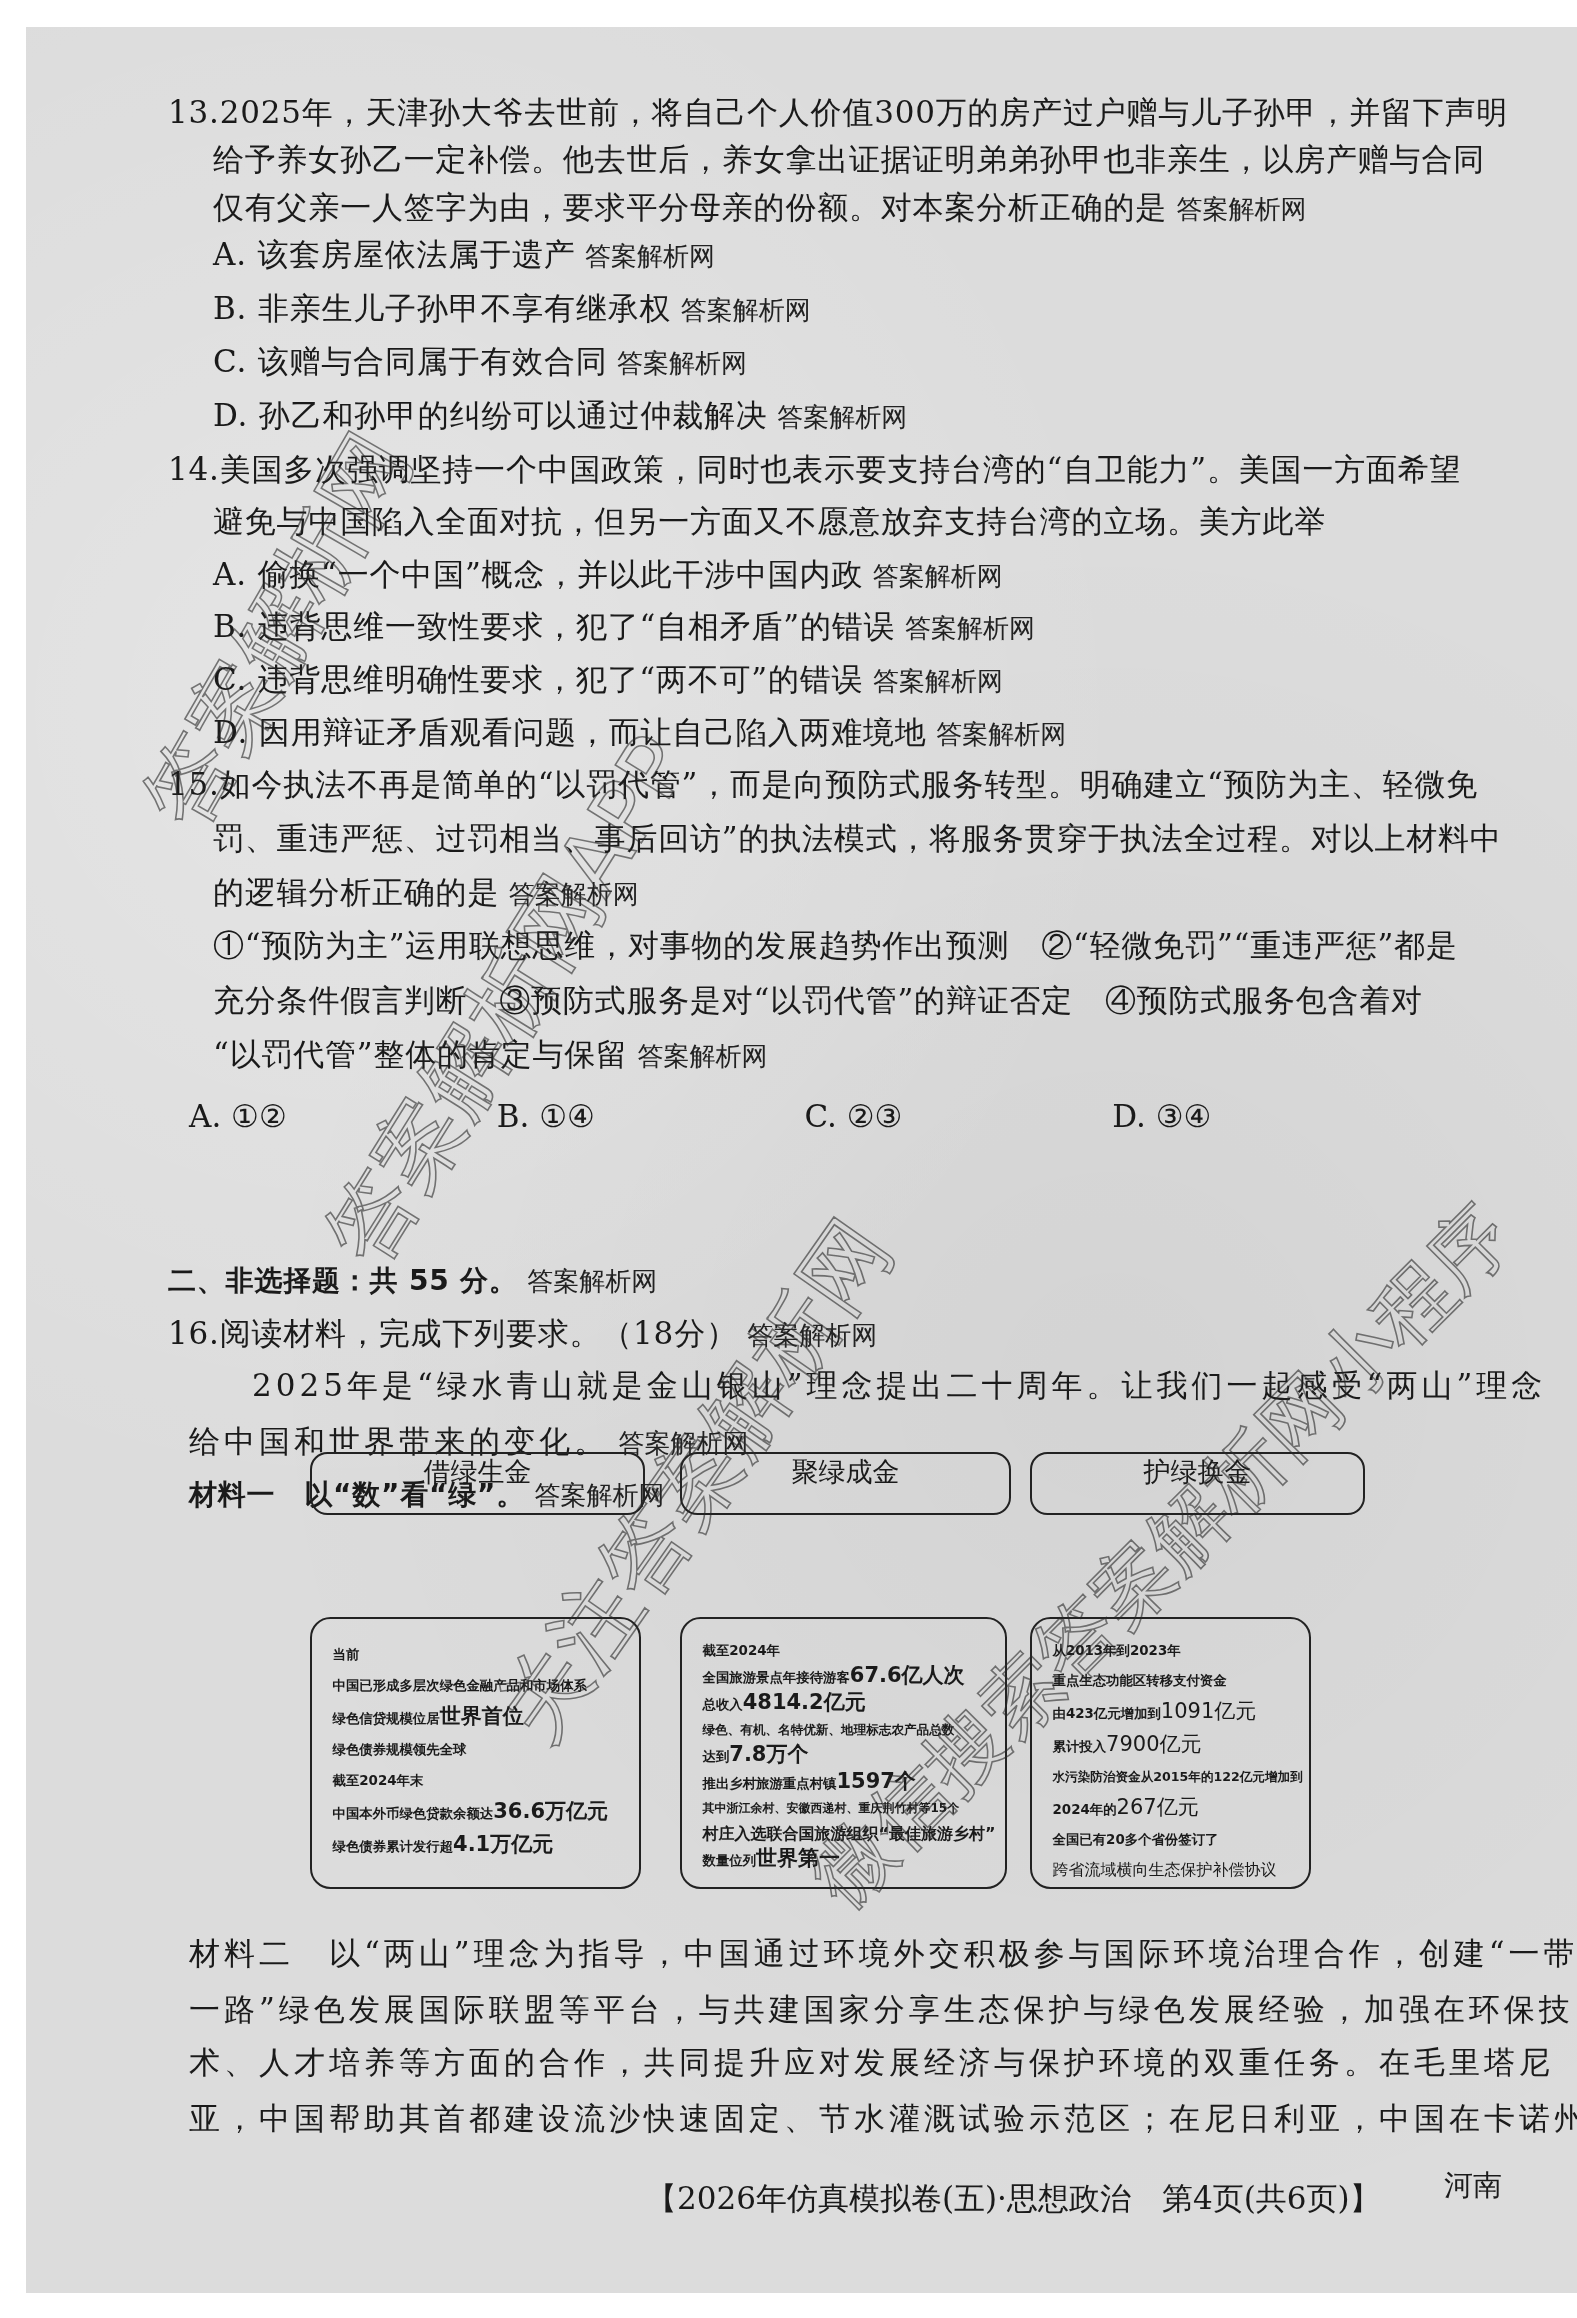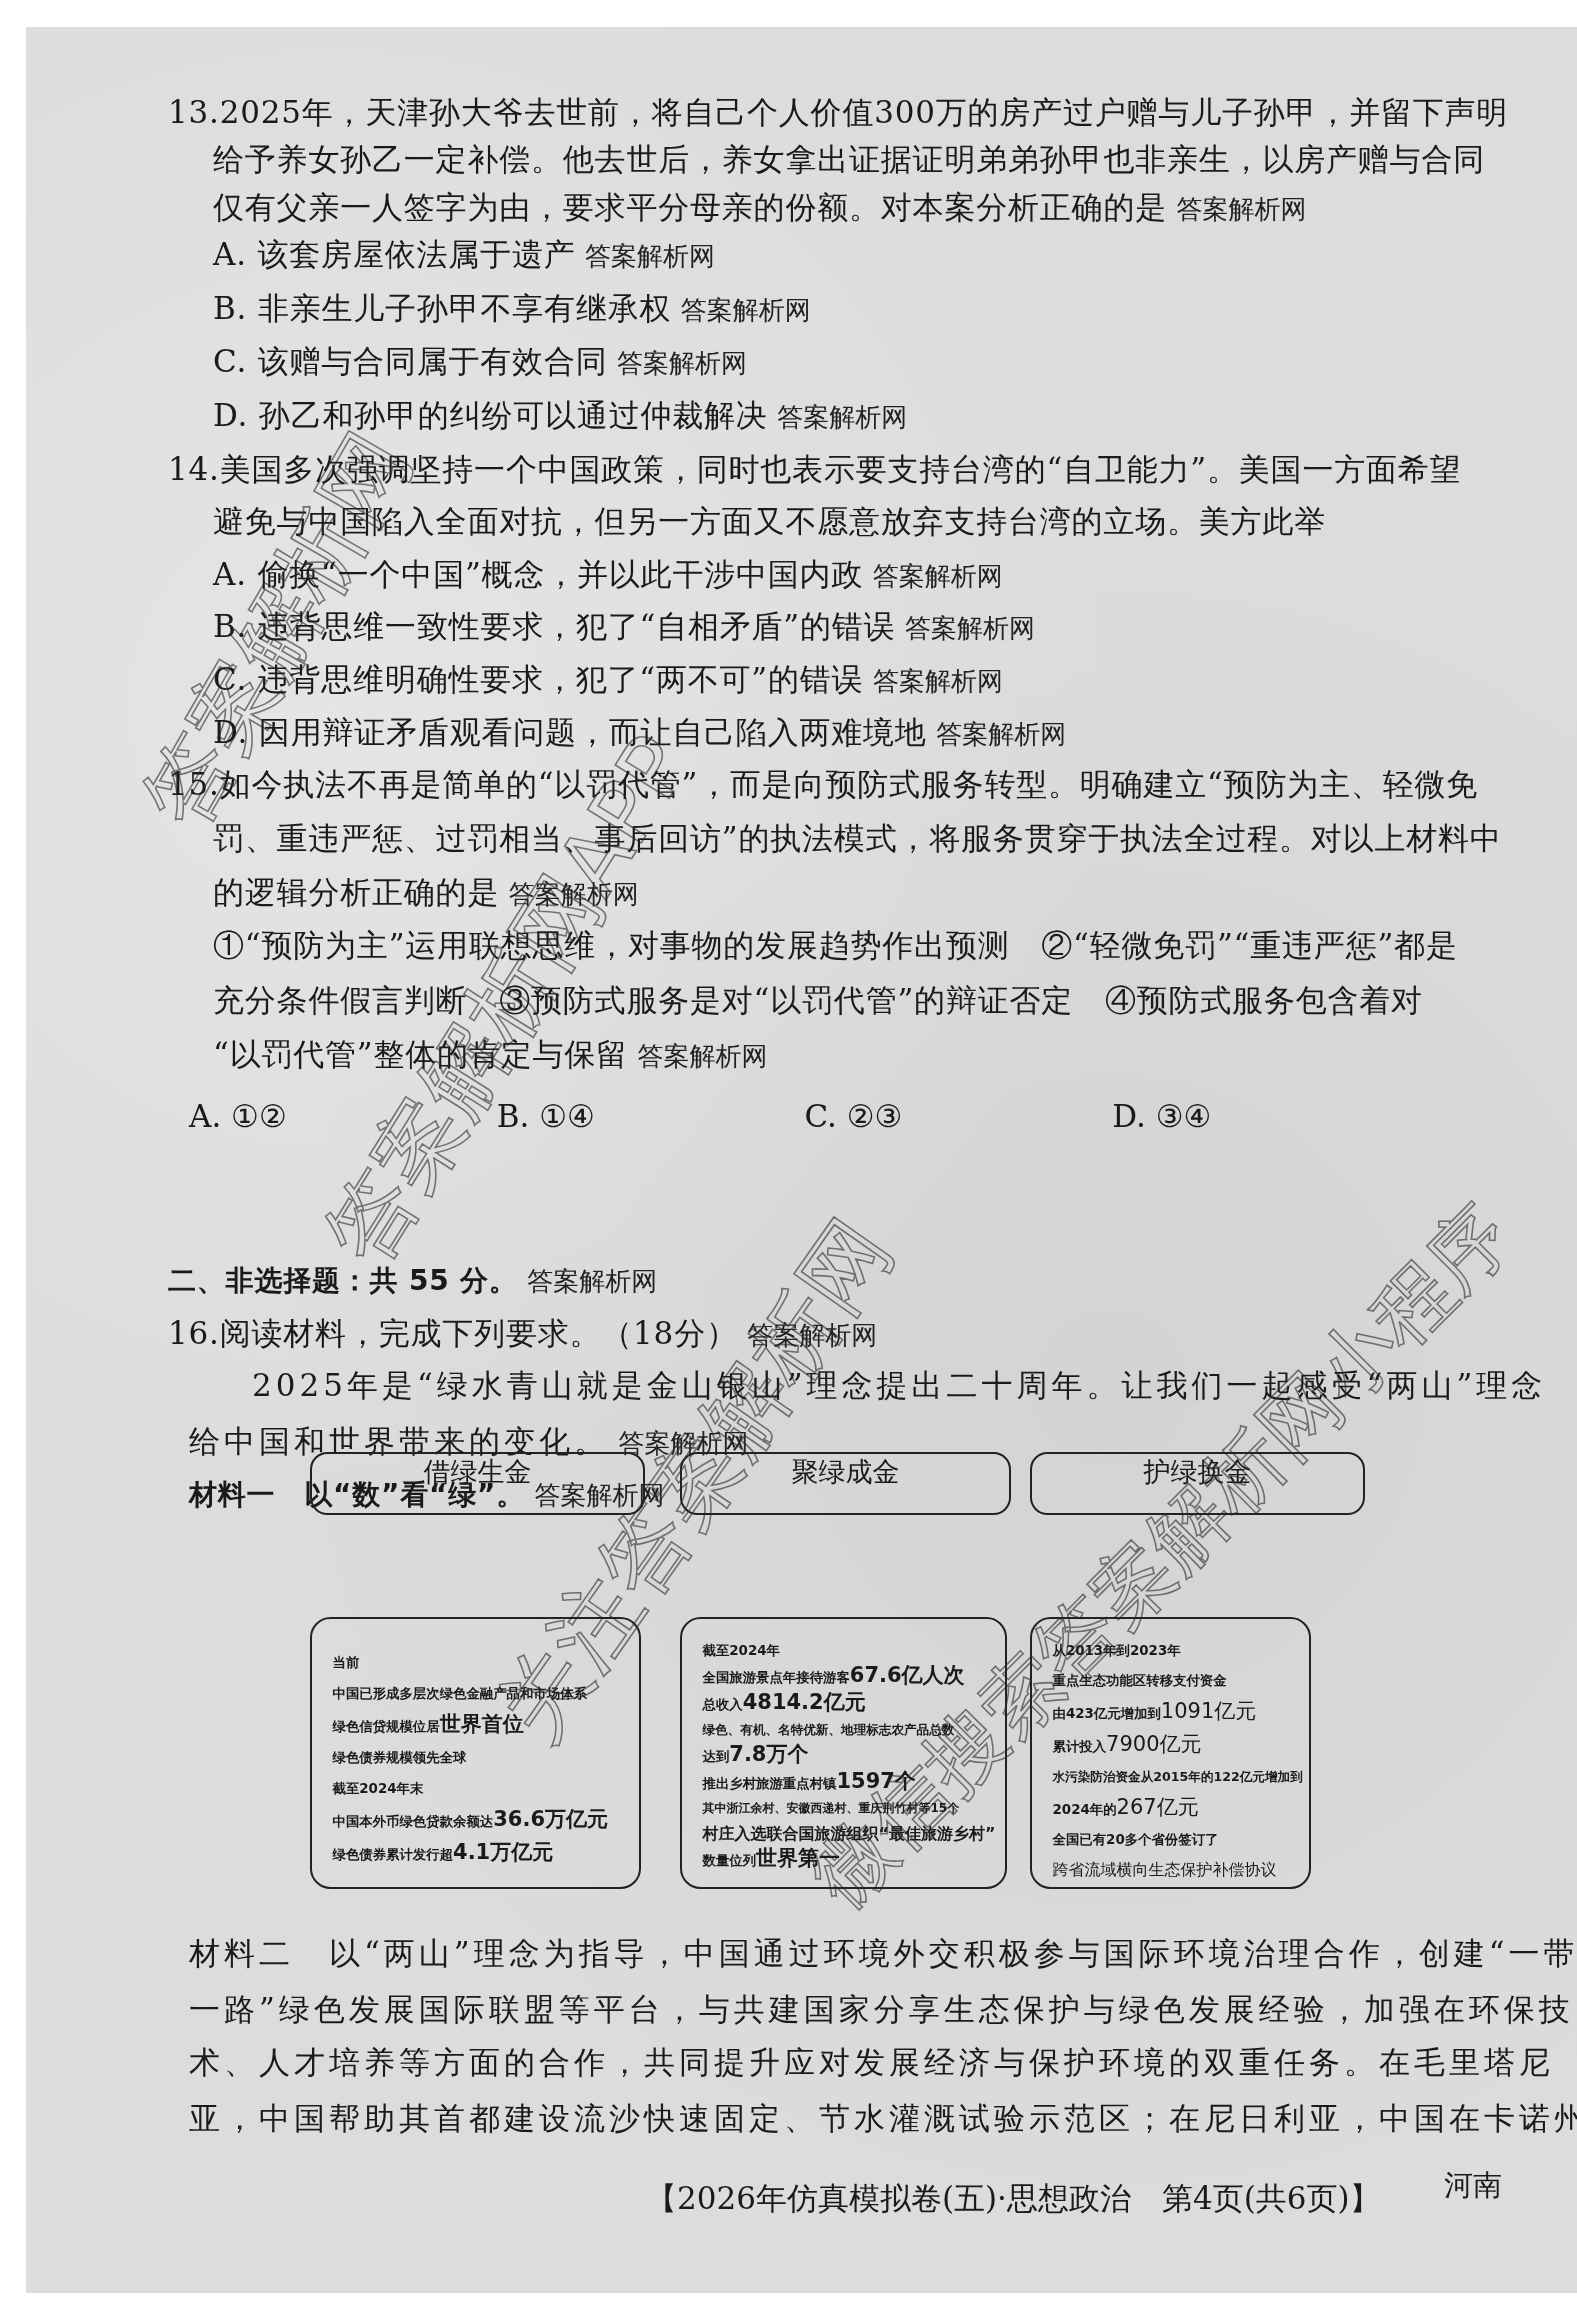--- a/index.html
+++ b/index.html
@@ -64,21 +64,21 @@
 <div class="hdr" style="left:310px;width:331px">
     <span>借绿生金</span>
   </div>
 <div class="hdr" style="left:680px;width:327px">
     <span>聚绿成金</span>
   </div>
 <div class="hdr" style="left:1030px;width:331px">
     <span>护绿换金</span>
   </div>
 
-<div class="card" style="left:310px;width:331px;padding-top:28px;line-height:31px">
+<div class="card" style="left:310px;width:331px;padding-top:20px;line-height:31px">
   <div><span>当前</span></div>
   <div><span>中国已形成多层次绿色金融产品和市场体系</span></div>
   <div><span>绿色信贷规模位居</span><span class="big">世界首位</span></div>
   <div><span>绿色债券规模领先全球</span></div>
   <div><span>截至2024年末</span></div>
   <div><span>中国本外币绿色贷款余额达</span><span class="big">36.6万亿元</span></div>
   <div><span>绿色债券累计发行超</span><span class="big">4.1万亿元</span></div>
 </div>
 
 <div class="card" style="left:680px;width:327px;padding-top:19px;line-height:25px">

